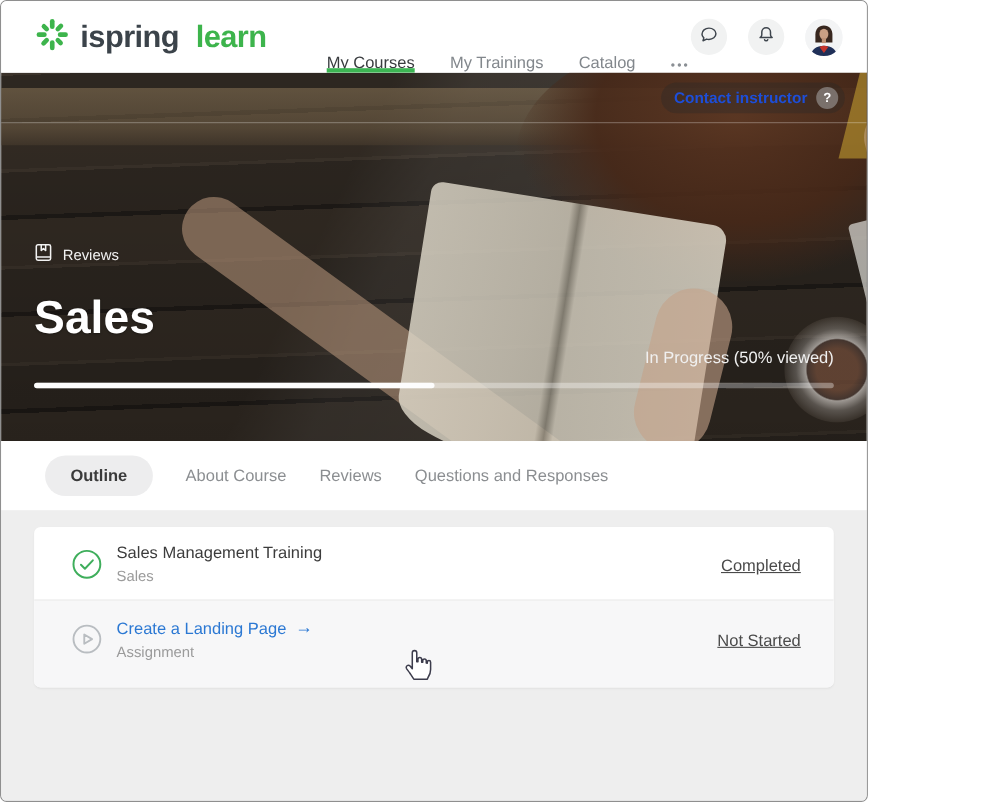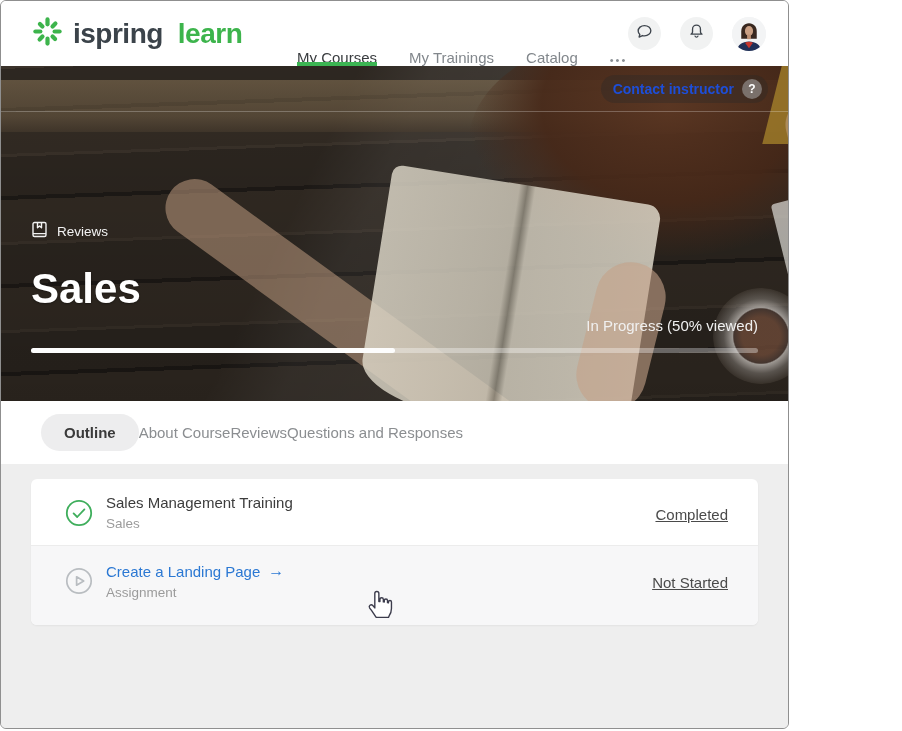--- a/index.html
+++ b/index.html
@@ -72,21 +72,21 @@
     font-size:13.5px; color:#f2f2f2;}
   .course-title{ position:absolute; bottom:88px; left:0; font-size:42px; font-weight:700; color:#fff;
     text-shadow:0 1px 2px rgba(0,0,0,.35);}
   .course-status{ position:absolute; bottom:67px; right:0; font-size:15px; color:#f0f0f0;}
   .progress-track{ position:absolute; bottom:48px; left:0; right:0; height:5px; border-radius:3px;
     background:rgba(255,255,255,.35);}
   .progress-fill{ height:100%; border-radius:3px; background:#fdfdfd; width:0%;}
 
   
   .tabs{ height:63px; min-height:63px; background:#fff; display:flex; align-items:center;
-    padding:0 30px 0 40px; }
+    padding:0 30px 0 40px; gap:30px;}
   .tab{ font-size:15px; color:#8b8e91; cursor:pointer; white-space:nowrap;}
   .tab.active{ background:#ededee; color:#3a3a3a; font-weight:700; padding:10px 23px; border-radius:19px;}
 
   
   .content{ flex:1; background:#eeeeee; padding:15px 30px 0;}
   .card{ background:#fff; border-radius:6px; overflow:hidden; box-shadow:0 1px 2px rgba(0,0,0,.05);}
   .row{ display:flex; align-items:center; padding:15px 30px 14px 34px;}
   .row + .row{ border-top:1px solid #ececec; background:#f7f7f8; padding:16px 30px 25px 34px;}
   .row-icon{ width:28px; height:28px; flex:none;}
   .row-text{ margin-left:13px;}

